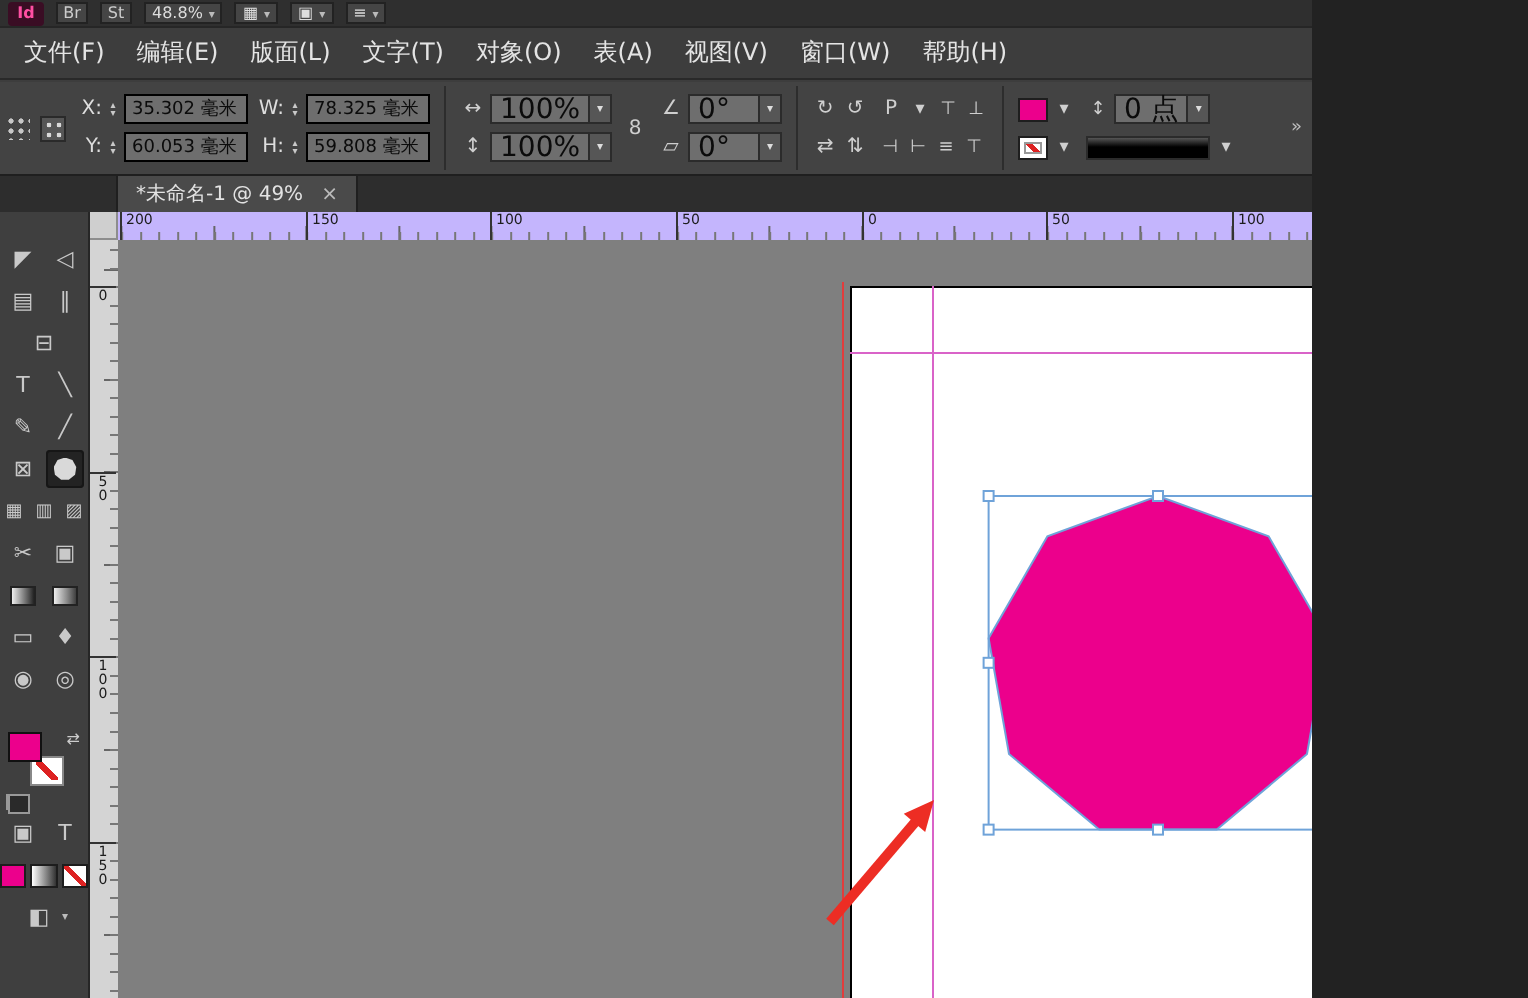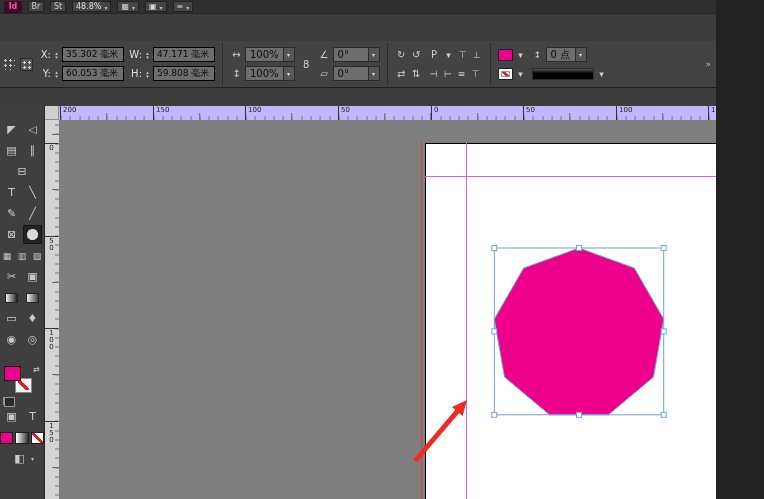--- a/index.html
+++ b/index.html
@@ -1,17 +1,17 @@
 <!DOCTYPE html>
 <html><head>
 <meta charset="utf-8">
 <style>
   *{margin:0;padding:0;box-sizing:border-box}
   body{background:#222}
-  .app{position:relative;width:716px;height:499px;overflow:hidden;background:#3d3d3d;
+  .app{position:relative;width:656px;height:499px;overflow:hidden;background:#3d3d3d;
        font-family:"DejaVu Sans","Liberation Sans",sans-serif;color:#d6d6d6}
 
   
   .topbar{position:absolute;left:0;top:0;right:0;height:14px;background:#2f2f2f;
           display:flex;align-items:center;gap:6px;padding:0 4px;font-size:9px;border-bottom:1px solid #262626}
   .app-logo{width:18px;height:12px;background:#3a0d24;color:#ff4fa3;font-size:8px;font-weight:bold;
             display:flex;align-items:center;justify-content:center;border-radius:2px}
   .badge{min-width:16px;height:11px;background:#454545;border:1px solid #222;font-size:8px;
          display:flex;align-items:center;justify-content:center;color:#ccc;padding:0 2px}
   .zoom-box,.dd-mini{display:flex;align-items:flex-end;gap:3px;background:#454545;border:1px solid #222;
@@ -31,21 +31,21 @@
   .cp-proxy{width:13px;height:13px;border:1px solid #2a2a2a;background:#565656;
             background-image:radial-gradient(#d8d8d8 1.1px,transparent 1.3px);background-size:5px 5px;background-position:1px 1px;flex:0 0 auto}
   .cp-col{display:flex;flex-direction:column;gap:3px}
   .cp-row{display:flex;align-items:center;gap:2px;height:16px}
   .fld-label{width:13px;text-align:right;color:#dedede;font-size:10px}
   .spin{display:flex;flex-direction:column;width:7px;align-items:center;line-height:4px;font-size:5px;color:#c9c9c9}
   .fld-box{width:62px;height:15px;background:#6e6e6e;border:1px solid #000000;color:#0b0b0b;
            font-size:9px;display:flex;align-items:center;padding:0 3px;white-space:nowrap;overflow:hidden}
   .dd{display:flex;height:15px}
   .dd-box{min-width:36px;background:#6e6e6e;border:1px solid #2b2b2b;color:#0b0b0b;
-          display:flex;align-items:center;padding:0 4px;font-size:10px;white-space:nowrap}
+          display:flex;align-items:center;padding:0 4px;font-size:14px;white-space:nowrap}
   .dd-box.small{min-width:30px}
   .dd-arr{width:11px;background:#565656;border:1px solid #2b2b2b;border-left:none;
           display:flex;align-items:center;justify-content:center;font-size:6px;color:#ddd}
   .cp-icon{width:13px;height:14px;display:flex;align-items:center;justify-content:center;color:#cfcfcf;font-size:10px;flex:0 0 auto}
   .cp-icon.sm{font-size:9px;width:12px}
   .cp-sep{width:1px;align-self:stretch;background:#2d2d2d;margin:0 2px;flex:0 0 auto}
   .chip{width:15px;height:12px;border:1px solid #1e1e1e}
   .chip.stroke{background:linear-gradient(45deg,transparent 42%,#d22 42%,#d22 58%,transparent 58%),#fff;
                box-shadow:inset 0 0 0 2px #fff,inset 0 0 0 3px #999}
   .stroke-style-bar{width:62px;height:12px;background:linear-gradient(to bottom,#555 0,#000 45%,#000 100%);border:1px solid #2b2b2b}
@@ -126,20 +126,31 @@
     <span class="dd-mini">
       <span>▣</span>
       <span class="mini-arr">▾</span>
     </span>
     <span class="dd-mini">
       <span>≡</span>
       <span class="mini-arr">▾</span>
     </span>
   </div>
 
+  <div class="menubar">
+      <span class="menu-item">文件(F)</span>
+      <span class="menu-item">编辑(E)</span>
+      <span class="menu-item">版面(L)</span>
+      <span class="menu-item">文字(T)</span>
+      <span class="menu-item">对象(O)</span>
+      <span class="menu-item">表(A)</span>
+      <span class="menu-item">视图(V)</span>
+      <span class="menu-item">窗口(W)</span>
+      <span class="menu-item">帮助(H)</span>
+    </div>
 
   <div class="controlpanel">
     <span class="cp-grid-icon"></span>
     <span class="cp-proxy"></span>
 
     <div class="cp-col">
       <div class="cp-row">
         <span class="fld-label">X:</span>
         <span class="spin">
             <i>▴</i>
@@ -157,21 +168,21 @@
       </div>
     </div>
 
     <div class="cp-col">
       <div class="cp-row">
         <span class="fld-label">W:</span>
         <span class="spin">
             <i>▴</i>
             <i>▾</i>
           </span>
-        <span class="fld-box">47.171 毫米</span>
+        <span class="fld-box">78.325 毫米</span>
       </div>
       <div class="cp-row">
         <span class="fld-label">H:</span>
         <span class="spin">
             <i>▴</i>
             <i>▾</i>
           </span>
         <span class="fld-box">59.808 毫米</span>
       </div>
     </div>
@@ -265,20 +276,26 @@
       </div>
       <div class="cp-row">
         <span class="stroke-style-bar"></span>
         <span class="cp-icon sm">▾</span>
       </div>
     </div>
 
     <span class="cp-more">»</span>
   </div>
 
+  <div class="tabbar">
+    <div class="doc-tab">
+      <span>*未命名-1 @ 49%</span>
+      <span class="tab-close">×</span>
+    </div>
+  </div>
 
   <div class="toolbar">
     <div>
         <div class="tool-row">
           <span class="tool">◤</span>
           <span class="tool">◁</span>
         </div>
         <div class="tool-row">
           <span class="tool">▤</span>
           <span class="tool">∥</span>

